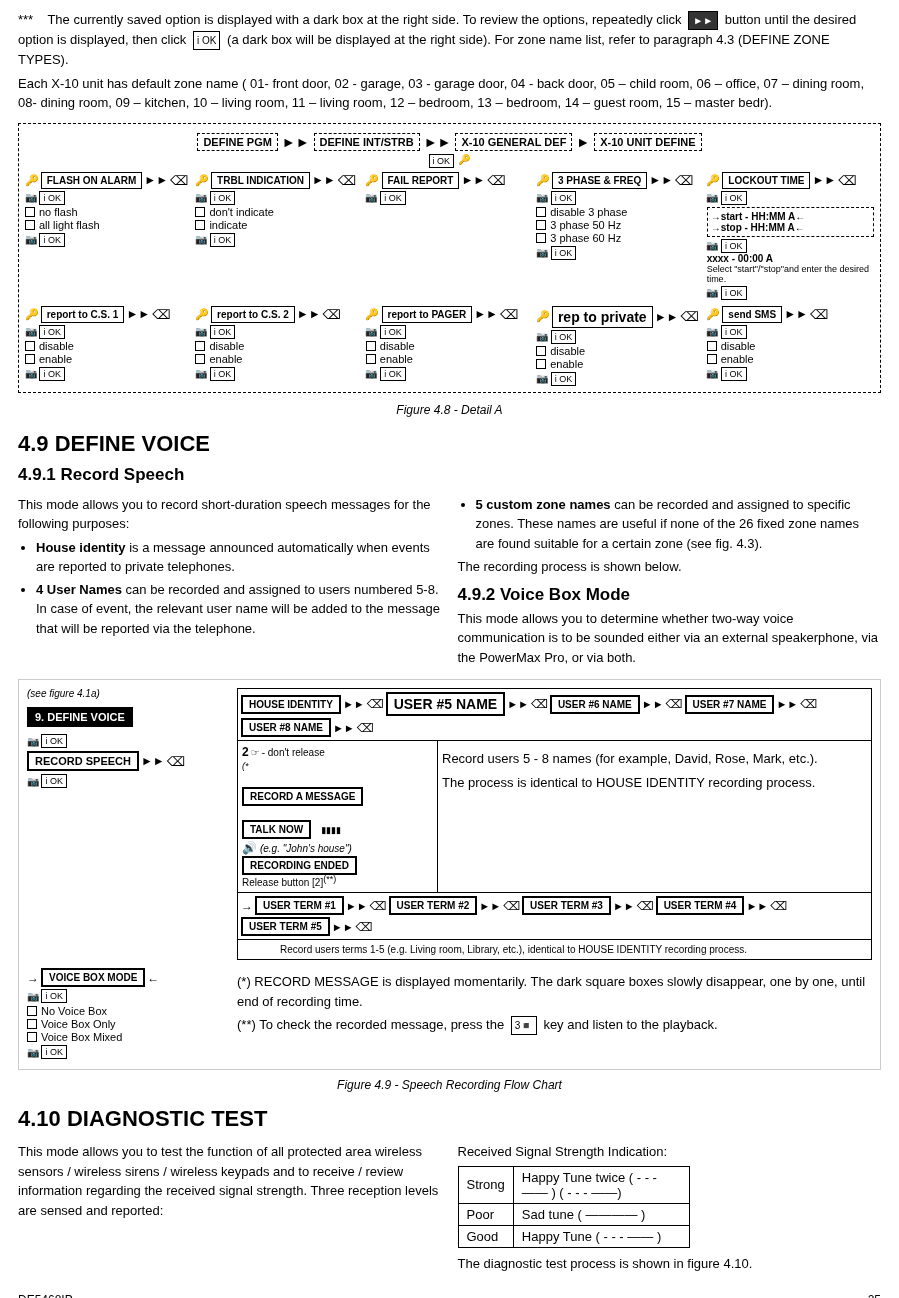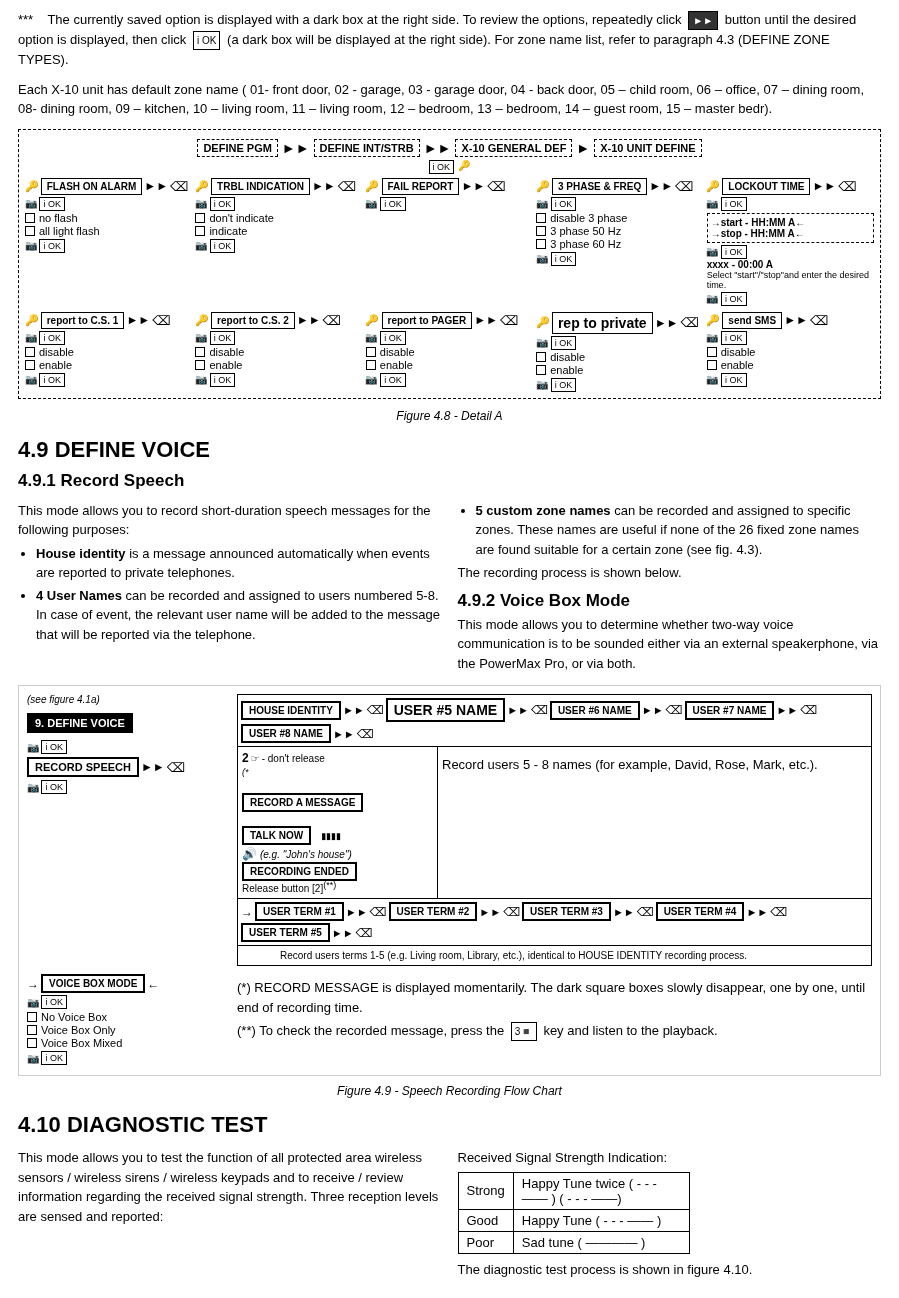--- a/index.html
+++ b/index.html
@@ -111,21 +111,21 @@
 <body>
 
 <div class="asterisks">
   <span>***</span>&nbsp;&nbsp;&nbsp;
   <span>The currently saved option is displayed with a dark box at the right side. To review the options, repeatedly click</span>
   <span style="display:inline-block;border:1px solid #000;background:#333;color:#fff;font-size:10px;padding:1px 4px;margin:0 3px;">►►</span>
   <span>button until the desired option is displayed, then click</span>
   <span style="display:inline-block;border:1px solid #000;font-size:10px;padding:1px 3px;margin:0 3px;">i OK</span>
   <span>(a dark box will be displayed at the right side). For zone name list, refer to paragraph 4.3 (DEFINE ZONE TYPES).</span>
   <br>
-  <span style="display:block;margin-top:10px;">Each X-10 unit has default zone name ( 01- front door, 02 - garage, 03 - garage door, 04 - back door, 05 – child room, 06 – office, 07 – dining room, 08- dining room, 09 – kitchen, 10 – living room, 11 – living room, 12 – bedroom, 13 – bedroom, 14 – guest room, 15 – master bedr).</span>
+  <span style="display:block;margin-top:4px;">Each X-10 unit has default zone name ( 01- front door, 02 - garage, 03 - garage door, 04 - back door, 05 – child room, 06 – office, 07 – dining room, 08- dining room, 09 – kitchen, 10 – living room, 11 – living room, 12 – bedroom, 13 – bedroom, 14 – guest room, 15 – master bedr).</span>
 </div>
 
 <div style="border:1px dashed #000;padding:6px;margin:10px 0;">
 
   <div class="diagram-row" style="justify-content:center;gap:4px;">
     <span class="box-dashed">DEFINE PGM</span>
     <span style="font-size:14px;">►►</span>
     <span class="box-dashed">DEFINE INT/STRB</span>
     <span style="font-size:14px;">►►</span>
     <span class="box-dashed">X-10 GENERAL DEF</span>
@@ -478,20 +478,21 @@
           </div>
           <div style="margin:2px 0;">
             <span class="flow-box" style="font-size:10px;">RECORDING ENDED</span>
           </div>
           <div style="font-size:10px;">
             <span>Release button  [2]</span><span style="font-size:9px;vertical-align:super;">(**)</span>
           </div>
         </div>
         <div style="flex:1;padding:4px;font-size:11px;">
           <p>Record users 5 - 8 names (for example, David, Rose, Mark, etc.).</p>
+          <p>The process is identical to HOUSE IDENTITY recording process.</p>
         </div>
       </div>
 
       <div style="display:flex;align-items:center;padding:3px;gap:2px;flex-wrap:wrap;border-bottom:1px solid #000;">
         <span style="font-size:12px;">→</span>
         <span class="flow-box" style="font-size:10px;">USER TERM #1</span>
         <span style="font-size:11px;">►►</span>
         <span style="font-size:12px;">⌫</span>
         <span class="flow-box" style="font-size:10px;">USER TERM #2</span>
         <span style="font-size:11px;">►►</span>
@@ -559,26 +560,26 @@
   </div>
   <div class="col-right">
     <p>Received Signal Strength Indication:</p>
     <table class="diag-table">
       <tbody>
       <tr>
         <td>Strong</td>
         <td>Happy Tune twice ( - - - —— ) ( - - - ——)</td>
       </tr>
       <tr>
+        <td>Poor</td>
+        <td>Sad tune ( ———— )</td>
+      </tr>
+      <tr>
         <td>Good</td>
         <td>Happy Tune ( - - - —— )</td>
-      </tr>
-      <tr>
-        <td>Poor</td>
-        <td>Sad tune ( ———— )</td>
       </tr>
     </tbody>
       </table>
     <p style="margin-top:6px;font-size:13px;">The diagnostic test process is shown in figure 4.10.</p>
   </div>
 </div>
 
 <div class="page-footer">
   <span>DE5468IP</span>
   <span>25</span>

